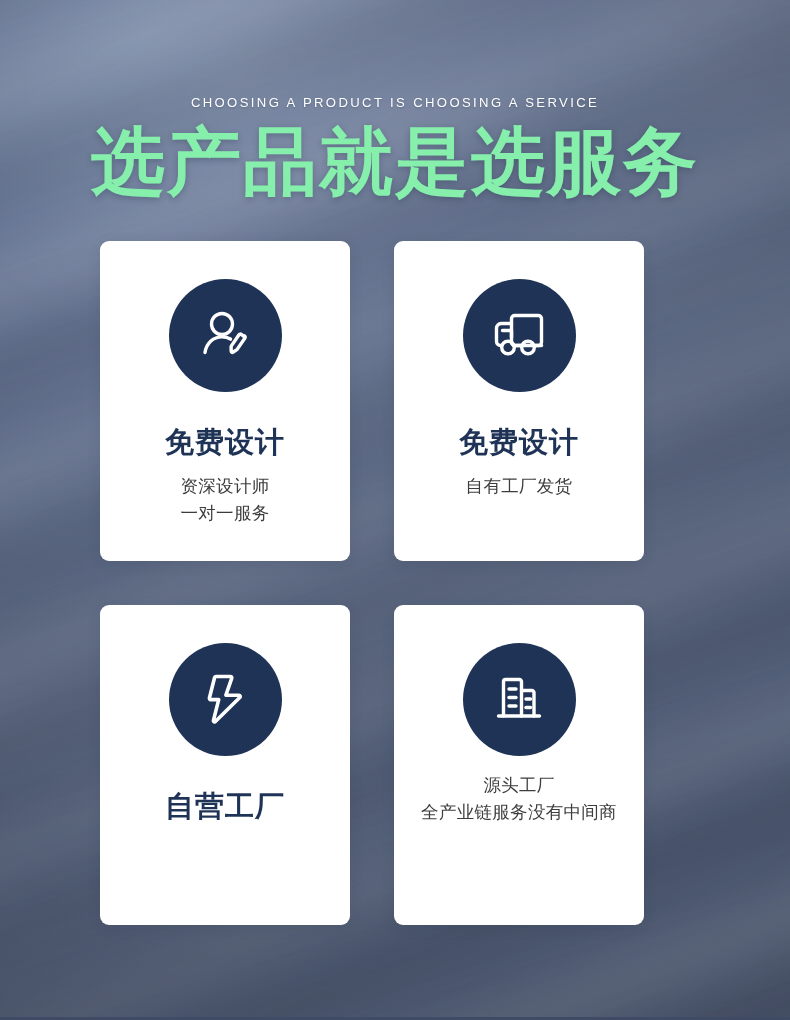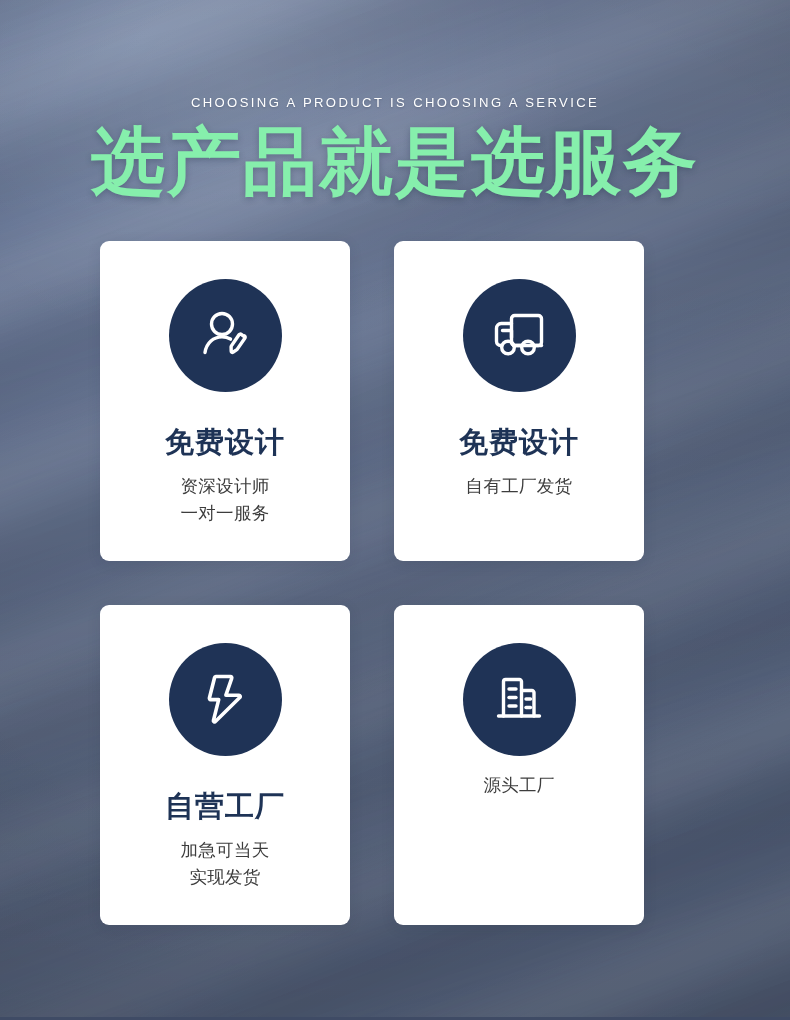--- a/index.html
+++ b/index.html
@@ -204,41 +204,38 @@
 
       <div class="card">
         <div class="icon-circle">
           <span>
             <svg width="62" height="62" viewBox="0 0 62 62" fill="none" stroke="#ffffff" stroke-width="3.6" stroke-linecap="round" stroke-linejoin="round">
               <path d="M36.5 8.5H21.8a1.3 1.3 0 0 0-1.2 1L15.4 30a1.3 1.3 0 0 0 1.2 1.6h8.1l-5.3 21c-.3 1.2 1.3 1.9 2 .9L46 29.3a1.3 1.3 0 0 0-1-2.1H31.9l5.8-16.9a1.3 1.3 0 0 0-1.2-1.8z"></path>
             </svg>
           </span>
         </div>
         <div class="card-title">自营工厂</div>
-        <div class="card-desc">
-          <span>加急可当天</span>
-          <span class="l2">实现发货</span>
-        </div>
       </div>
 
       <div class="card">
         <div class="icon-circle">
           <span>
             <svg width="62" height="62" viewBox="0 0 62 62" fill="none" stroke="#ffffff" stroke-width="3.4" stroke-linecap="round" stroke-linejoin="round">
               <path d="M15.5 48V13.6a2.1 2.1 0 0 1 2.1-2.1h13.8a2.1 2.1 0 0 1 2.1 2.1V48"></path>
               <path d="M33.5 22.5h10.4a2.1 2.1 0 0 1 2.1 2.1V48"></path>
               <path d="M10.5 48h41"></path>
               <path d="M21 21h7"></path>
               <path d="M21 29.5h7"></path>
               <path d="M21 38h7"></path>
               <path d="M38 31h4.5"></path>
               <path d="M38 39.5h4.5"></path>
             </svg>
           </span>
         </div>
         <div class="card-desc">
           <span>源头工厂</span>
+          <span class="l2">全产业链服务没有中间商</span>
         </div>
       </div>
 
     </div>
   </div>
 </div>
 
 </body></html>

